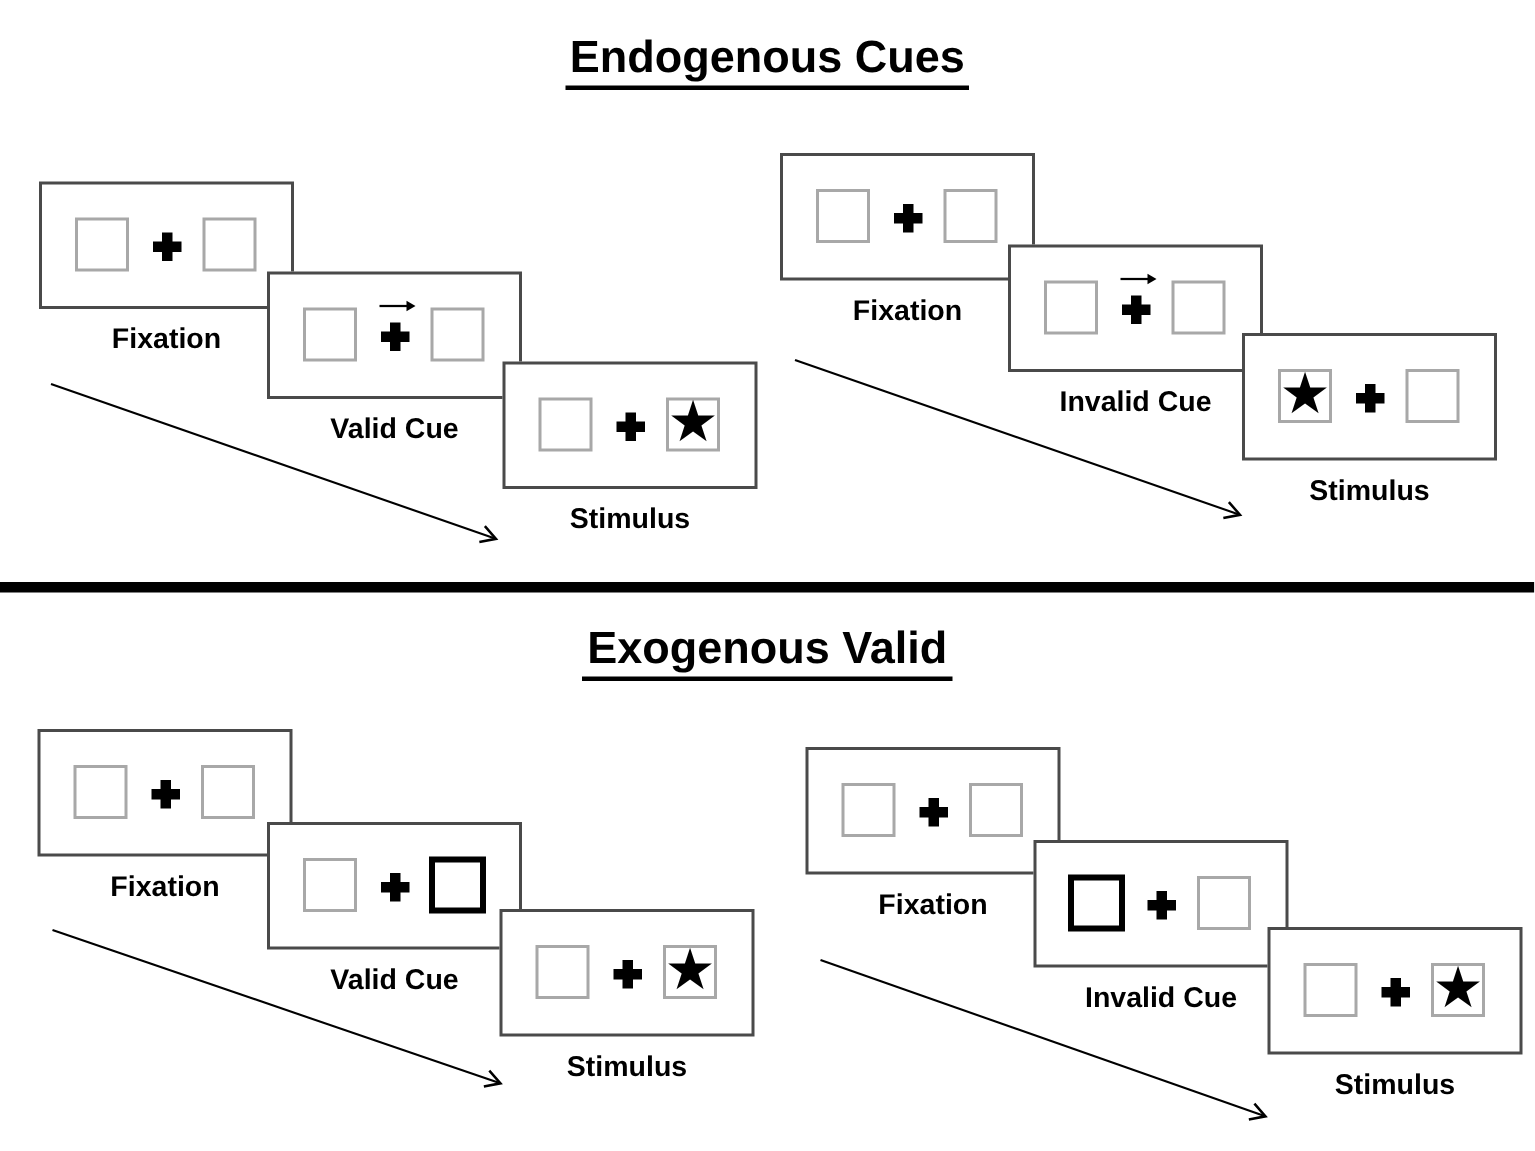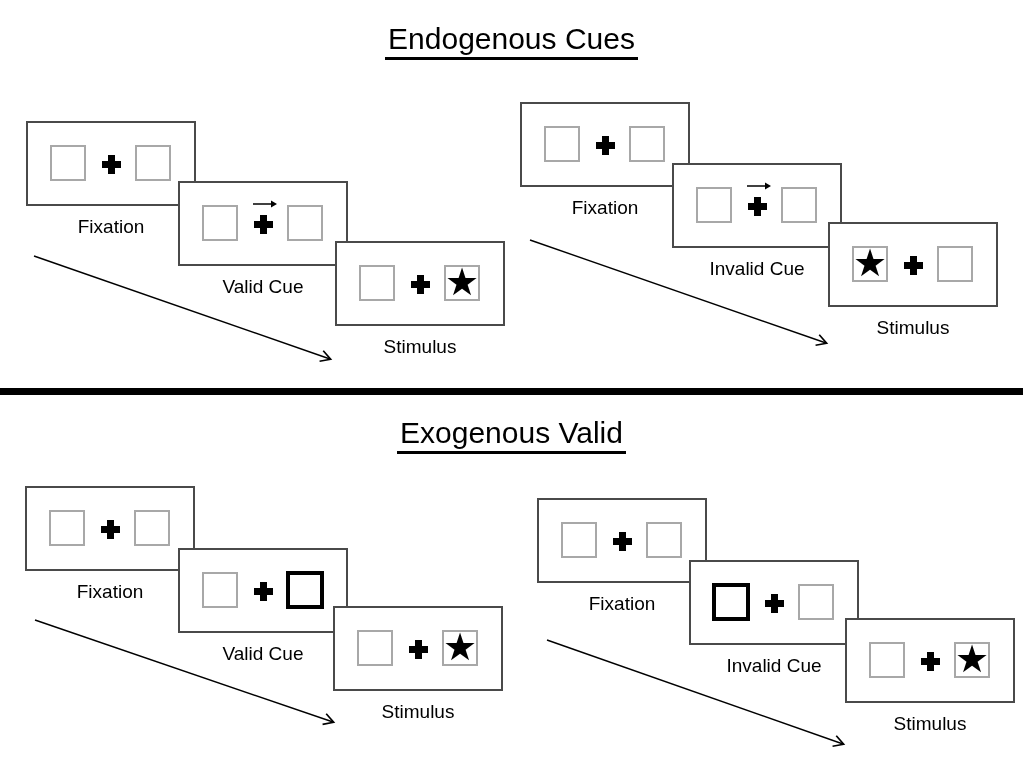--- a/index.html
+++ b/index.html
@@ -1,37 +1,37 @@
 <!DOCTYPE html>
 <html><head>
 <meta charset="utf-8">
 <style>
   html,body{margin:0;padding:0;background:#ffffff;}
   .canvas{
     position:relative;width:1023px;height:767px;background:#ffffff;
     font-family:"Liberation Sans",sans-serif;color:#000;overflow:hidden;
   }
   .title{position:absolute;left:0;width:1023px;text-align:center;
-    font-weight:normal;font-size:30px;line-height:32px;}
+    font-weight:bold;font-size:30px;line-height:32px;}
   .title .u{display:inline-block;border-bottom:3px solid #000;padding:0 3px 2px 3px;}
   .divider{position:absolute;left:0;top:388px;width:1023px;height:7px;background:#000;}
   .panel{position:absolute;width:166px;height:81px;border:2px solid #4a4a4a;background:#ffffff;}
   .box{position:absolute;top:22px;width:32px;height:32px;border:2px solid #a8a8a8;
     background:#ffffff;display:flex;align-items:center;justify-content:center;overflow:visible;}
   .box.lft{left:22px}
   .box.rgt{left:107px}
   .box.bold{width:30px;height:30px;border:4px solid #000;}
   .box.bold.lft{left:21px;top:21px}
   .box.bold.rgt{left:106px;top:21px}
   .star{font-size:38px;line-height:1;color:#000;transform:translateY(-1px);}
   .cross{position:absolute;left:74px;top:32px;width:19px;height:19px;}
   .cross::before{content:"";position:absolute;left:0;top:6px;width:19px;height:7px;background:#000;}
   .cross::after{content:"";position:absolute;left:6px;top:0;width:7px;height:19px;background:#000;}
   .cue-arrow{position:absolute;left:72px;top:15px;width:26px;height:12px;}
-  .flabel{position:absolute;width:170px;text-align:center;font-weight:normal;font-size:19px;line-height:22px;}
+  .flabel{position:absolute;width:170px;text-align:center;font-weight:bold;font-size:19px;line-height:22px;}
   .seq-arrow{position:absolute;overflow:visible;}
 </style>
 </head>
 <body>
 
 <div class="canvas">
 
   <svg width="0" height="0" style="position:absolute">
     <defs>
       <marker id="ah" viewBox="0 0 10 10" refX="7.5" refY="5" markerWidth="14" markerHeight="14" markerUnits="userSpaceOnUse" orient="auto">

